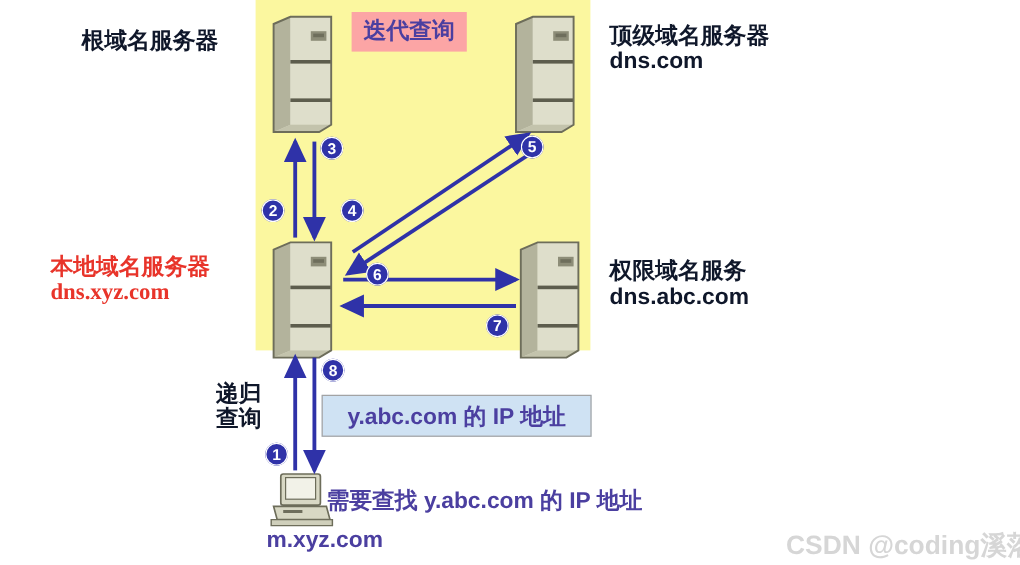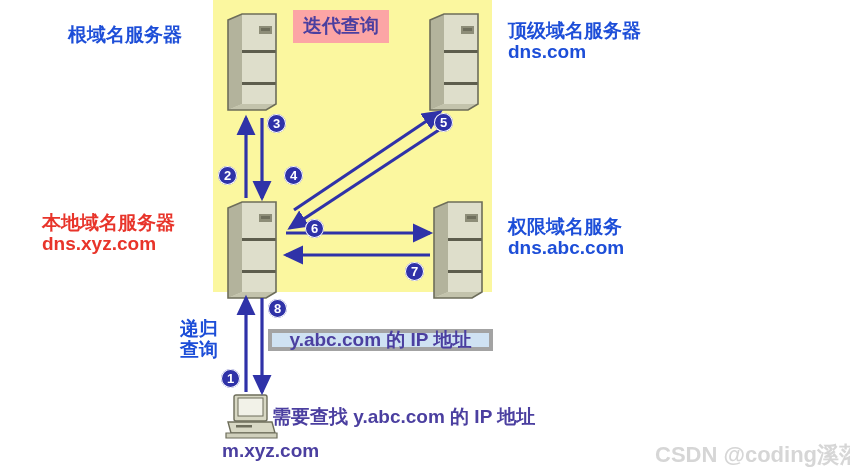--- a/index.html
+++ b/index.html
@@ -14,27 +14,27 @@
   .abs{position:absolute;}
 
   
   .yellow-region{
     left:213px;top:0px;width:279px;height:292px;
     background:#fbf79f;
   }
 
   
   .lbl{
-    color:#1d4ed8;
+    color:#0f172a;
     font-weight:bold;
     line-height:1.12;
     white-space:nowrap;
     letter-spacing:0px;
   }
-  .lbl.red{color:#e8342a;}
+  .lbl.red{color:#e8342a;font-family:Liberation Serif, serif;}
   .lbl .cn{font-size:19px;display:block;}
   .lbl .en{font-size:19px;display:block;}
   .lbl.center{}
 
   .iter-badge{
     left:293px;top:10px;
     background:#fca5a5;
     padding:3px 10px 4px 10px;
     font-size:19px;font-weight:bold;color:#4b3fa0;
     white-space:nowrap;
@@ -51,23 +51,23 @@
     left:222px;top:440px;
     font-size:19px;font-weight:bold;color:#4b3fa0;white-space:nowrap;
   }
   .host-sentence{
     left:272px;top:404px;
     font-size:19px;font-weight:bold;color:#4b3fa0;white-space:nowrap;
   }
 
   
   .info-box{
-    left:268px;top:329px;width:225px;height:22px;
+    left:268px;top:329px;width:225px;height:35px;
     background:#cfe2f3;
-    border:4px solid #a3a3a3;
+    border:1px solid #a3a3a3;
     box-sizing:border-box;
     display:flex;align-items:center;justify-content:center;
     font-size:19px;font-weight:bold;color:#4b3fa0;white-space:nowrap;
   }
 
   
   .server{width:52px;height:100px;}
   .server svg{display:block;width:100%;height:100%;}
 
   

